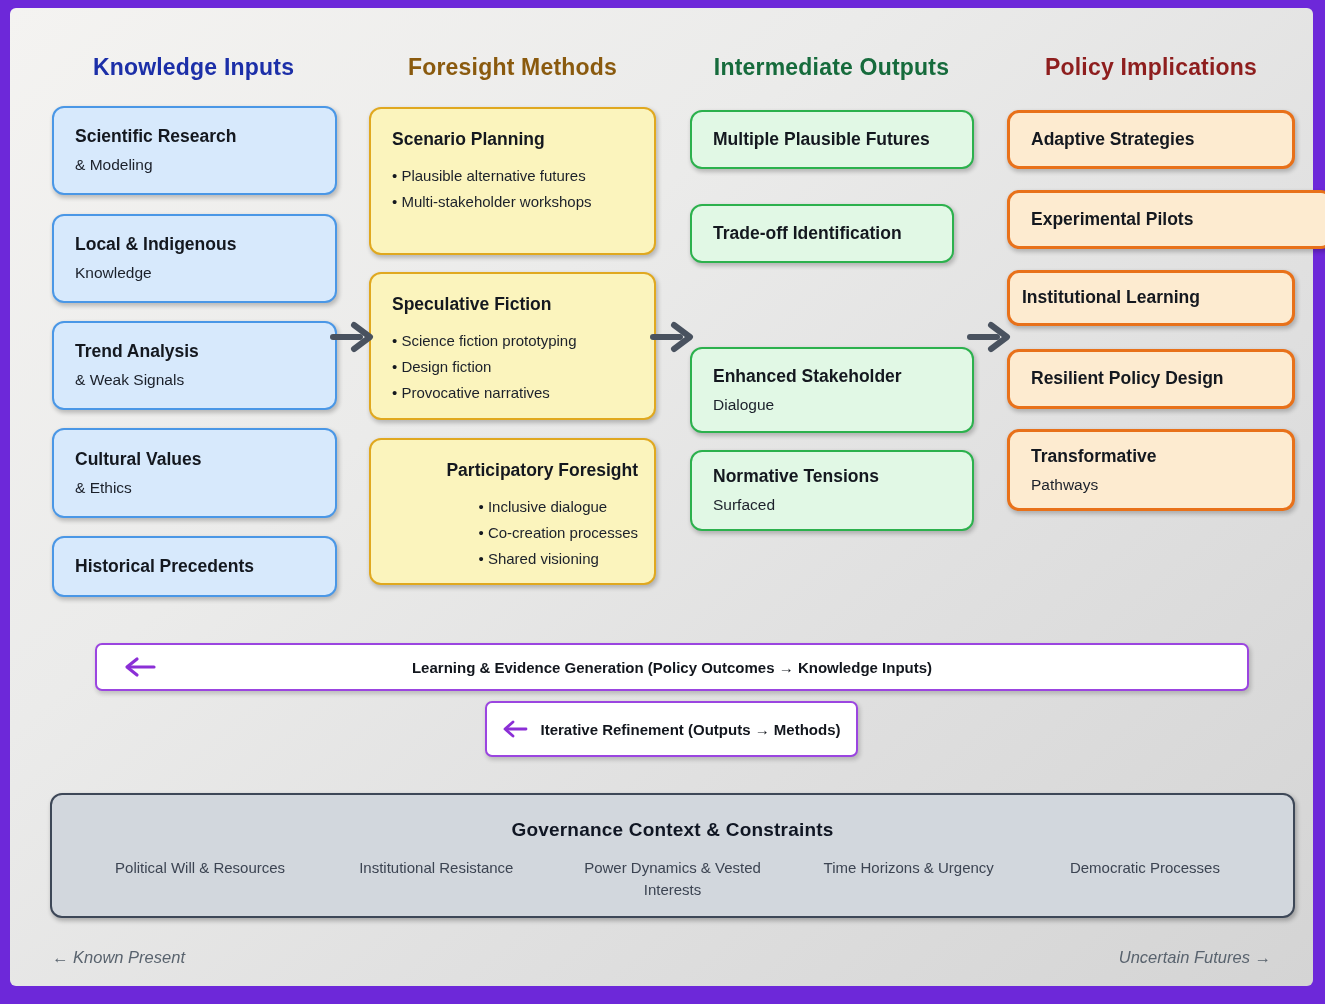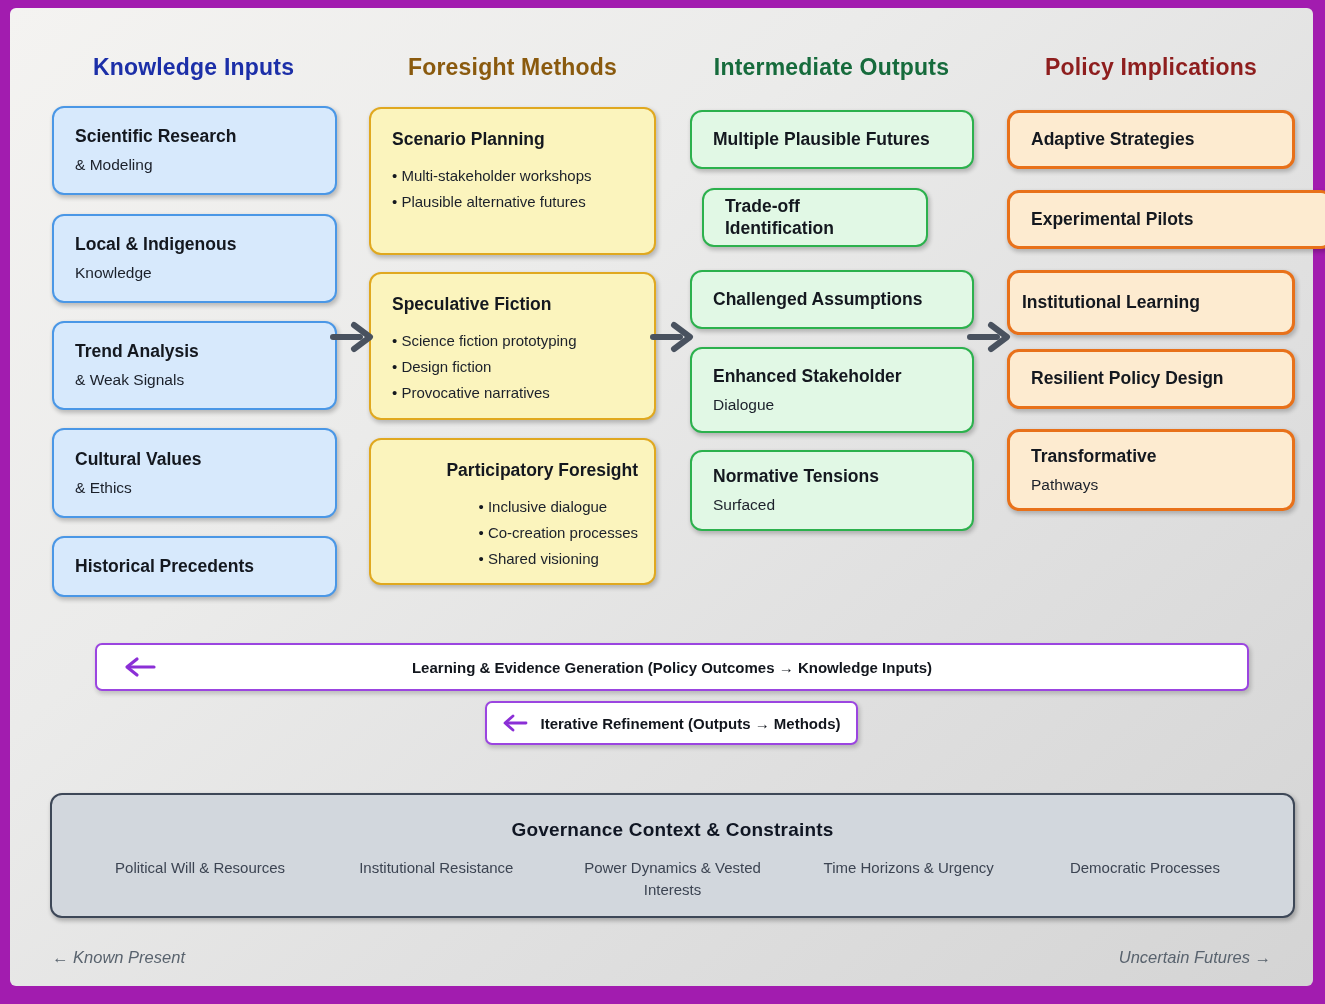--- a/index.html
+++ b/index.html
@@ -1,18 +1,18 @@
 <!DOCTYPE html>
 <html><head>
 <meta charset="utf-8">
 <style>
   * { margin:0; padding:0; box-sizing:border-box; }
   html,body { background:#ffffff; }
   body { font-family:"Liberation Sans", sans-serif; }
-  .canvas { position:relative; width:1325px; height:1004px; background:#a21caf; overflow:hidden; }
+  .canvas { position:relative; width:1325px; height:1004px; background:#6d28d9; overflow:hidden; }
   .board {
     position:absolute; left:10px; top:8px; width:1303px; height:978px;
     background:linear-gradient(140deg,#f4f3f1 0%, #ebebea 35%, #e0e0e0 65%, #d4d4d4 100%);
     border-radius:6px;
   }
   .col-header { position:absolute; top:46px; font-size:23px; font-weight:700; text-align:center; letter-spacing:.2px; }
   .hdr-inputs  { left:40px;  width:287px; color:#1c2fa8; }
   .hdr-methods { left:359px; width:287px; color:#8a5a0e; }
   .hdr-outputs { left:679px; width:285px; color:#166b3c; }
   .hdr-policy  { left:997px; width:288px; color:#8e1e1e; }
@@ -86,22 +86,22 @@
       <div class="title">Cultural Values</div>
       <div class="sub">&amp; Ethics</div>
     </div>
     <div class="card card-blue" style="left:42px; top:528px; width:285px; height:61px;">
       <div class="title">Historical Precedents</div>
     </div>
 
     <div class="card card-yellow" style="left:359px; top:99px; width:287px; height:148px;">
       <div class="title">Scenario Planning</div>
       <ul class="bullets">
+        <li>Plausible alternative futures</li>
         <li>Multi-stakeholder workshops</li>
-        <li>Plausible alternative futures</li>
       </ul>
     </div>
     <div class="card card-yellow" style="left:359px; top:264px; width:287px; height:148px;">
       <div class="title">Speculative Fiction</div>
       <ul class="bullets">
         <li>Science fiction prototyping</li>
         <li>Design fiction</li>
         <li>Provocative narratives</li>
       </ul>
     </div>
@@ -110,42 +110,39 @@
       <ul class="bullets">
         <li>Inclusive dialogue</li>
         <li>Co-creation processes</li>
         <li>Shared visioning</li>
       </ul>
     </div>
 
     <div class="card card-green" style="left:680px; top:102px; width:284px; height:59px;">
       <div class="title">Multiple Plausible Futures</div>
     </div>
-    <div class="card card-green" style="left:680px; top:180px; width:226px; height:59px;margin-left:12px;">
+    <div class="card card-green" style="left:680px; top:196px; width:264px; height:59px;">
       <div class="title">Trade-off Identification</div>
-    </div>
-    <div class="card card-green" style="left:680px; top:262px; width:284px; height:59px;">
-      <div class="title">Challenged Assumptions</div>
     </div>
     <div class="card card-green" style="left:680px; top:339px; width:284px; height:86px;">
       <div class="title">Enhanced Stakeholder</div>
       <div class="sub">Dialogue</div>
     </div>
     <div class="card card-green" style="left:680px; top:442px; width:284px; height:81px;">
       <div class="title">Normative Tensions</div>
       <div class="sub">Surfaced</div>
     </div>
 
     <div class="card card-orange" style="left:997px; top:102px; width:288px; height:59px;">
       <div class="title">Adaptive Strategies</div>
     </div>
     <div class="card card-orange" style="left:997px; top:182px; width:326px; height:59px;">
       <div class="title">Experimental Pilots</div>
     </div>
-    <div class="card card-orange" style="left:997px; top:262px; width:288px; height:65px;padding-left:12px;">
+    <div class="card card-orange" style="left:997px; top:262px; width:288px; height:56px;padding-left:12px;">
       <div class="title">Institutional Learning</div>
     </div>
     <div class="card card-orange" style="left:997px; top:341px; width:288px; height:60px;">
       <div class="title">Resilient Policy Design</div>
     </div>
     <div class="card card-orange" style="left:997px; top:421px; width:288px; height:82px;">
       <div class="title">Transformative</div>
       <div class="sub">Pathways</div>
     </div>
 
@@ -163,21 +160,21 @@
     </svg>
 
     <div class="fb-bar" style="left:85px; top:635px; width:1154px; height:48px;">
       <svg class="fb-arrow-abs" width="34" height="24" viewBox="0 0 34 24">
         <path d="M31 12 H6" stroke="#8b2fd6" stroke-width="3.2" fill="none" stroke-linecap="round"></path>
         <path d="M14 4 L4 12 L14 20" stroke="#8b2fd6" stroke-width="3.2" fill="none" stroke-linecap="round" stroke-linejoin="round"></path>
       </svg>
       <span class="fb-text">Learning &amp; Evidence Generation (Policy Outcomes → Knowledge Inputs)</span>
     </div>
 
-    <div class="fb-bar" style="left:475px; top:693px; width:373px; height:44px;">
+    <div class="fb-bar" style="left:475px; top:693px; width:373px; height:56px;">
       <span class="fb-inline-arrow">
         <svg width="26" height="20" viewBox="0 0 26 20">
           <path d="M24 10 H5" stroke="#8b2fd6" stroke-width="2.8" fill="none" stroke-linecap="round"></path>
           <path d="M11 3 L3 10 L11 17" stroke="#8b2fd6" stroke-width="2.8" fill="none" stroke-linecap="round" stroke-linejoin="round"></path>
         </svg>
       </span>
       <span class="fb-text">Iterative Refinement (Outputs → Methods)</span>
     </div>
 
     <div class="gov-box">

